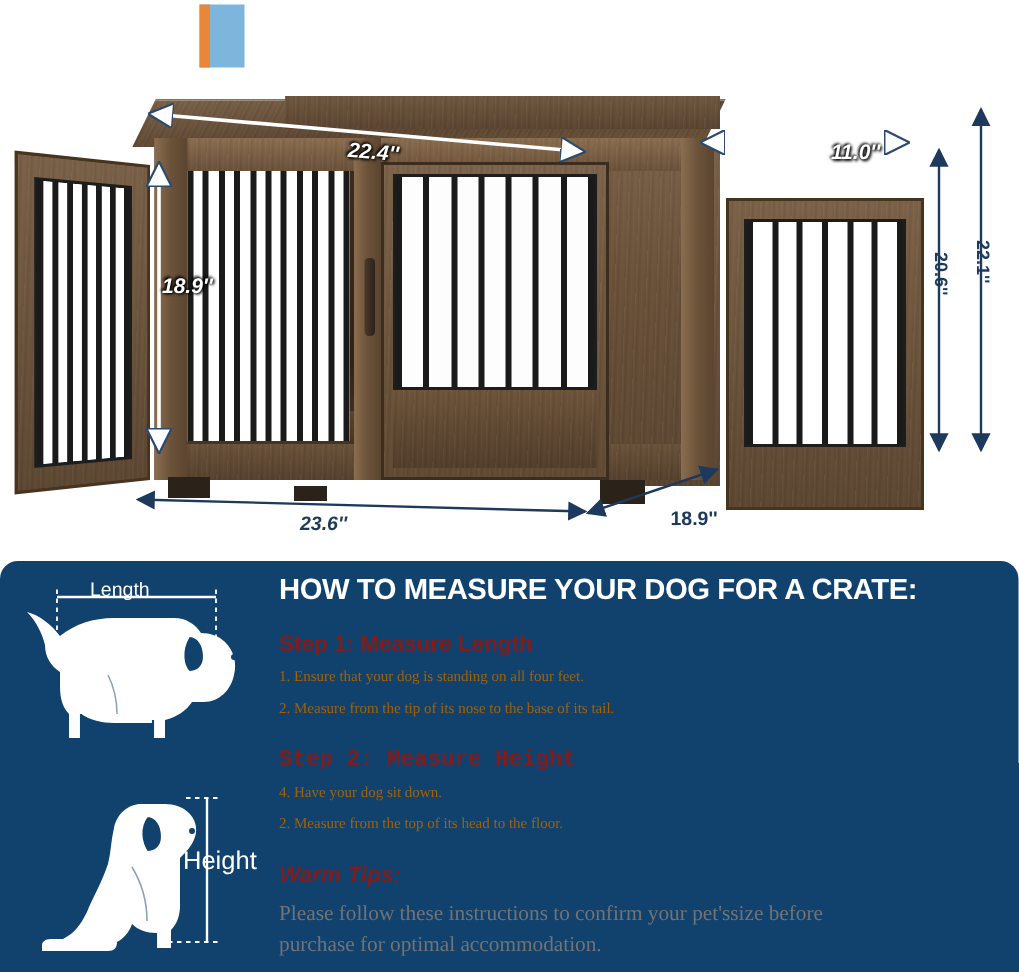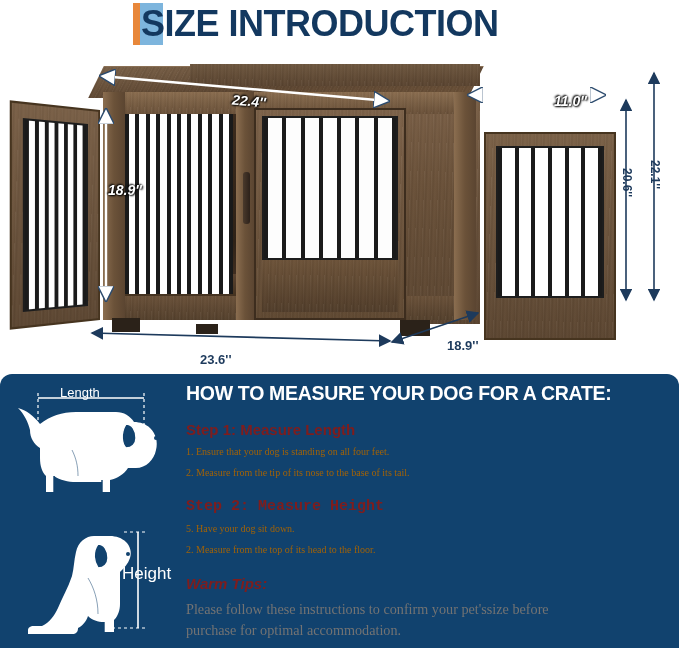--- a/index.html
+++ b/index.html
@@ -231,21 +231,20 @@
     font-family:Liberation Serif, serif;
     white-space:nowrap;
   }
 </style>
 </head>
 <body>
 
 <div class="title-row">
   <div class="title-accent"></div>
   <div class="title-accent-bar"></div>
-  <div class="title-text">SIZE INTRODUCTION</div>
 </div>
 
 <div class="product-area">
 
   <div class="door-left">
       <div class="grain"></div>
     </div>
   <div class="door-left-glass bars" id="barsLeftDoor">
       <i></i>
       <i></i>
@@ -372,21 +371,21 @@
 <div class="dimlabel white" style="left:232px; top:93px; transform:rotate(5deg);">22.4''</div>
 
 <div class="dimlabel white" style="left:508px; top:93px;padding-left:46px;">11.0''</div>
 
 <div class="dimlabel white" style="left:108px; top:182px;">18.9''</div>
 
 <div class="dimlabel vert" style="left:634px; top:168px;">20.6''</div>
 
 <div class="dimlabel vert" style="left:662px; top:160px;">22.1''</div>
 
-<div class="dimlabel navy" style="left:200px; top:352px;">23.6''</div>
+<div class="dimlabel navy" style="left:200px; top:341px;font-style:italic;">23.6''</div>
 
 <div class="dimlabel navy" style="left:447px; top:338px;">18.9''</div>
 
 <div class="blue-panel"></div>
 
 <div class="dogs">
 
   <svg class="dog-svg" style="left:6px; top:6px;" width="170" height="120" viewBox="0 0 170 120">
 
     <line x1="32" y1="18" x2="138" y2="18" stroke="#ffffff" stroke-width="1.6"></line>
@@ -436,18 +435,18 @@
   <div class="measure-word" style="left:122px; top:190px; font-size:17px;">Height</div>
 </div>
 
 <div class="panel-heading">HOW TO MEASURE YOUR DOG FOR A CRATE:</div>
 
 <div class="step-title" style="top:421px;">Step 1: Measure Length</div>
 <div class="step-line" style="top:446px;">1. Ensure that your dog is standing on all four feet.</div>
 <div class="step-line" style="top:467px;text-align:center;">2. Measure from the tip of its nose to the base of its tail.</div>
 
 <div class="step-title" style="top:498px;font-family:Liberation Mono, monospace;">Step 2: Measure Height</div>
-<div class="step-line" style="top:523px;">5. Have your dog sit down.</div>
+<div class="step-line" style="top:523px;">4. Have your dog sit down.</div>
 <div class="step-line" style="top:544px;">2. Measure from the top of its head to the floor.</div>
 
 <div class="step-title" style="top:575px;font-style:italic;">Warm Tips:</div>
 <div class="tip-line" style="top:601px;">Please follow these instructions to confirm your pet'ssize before</div>
 <div class="tip-line" style="top:622px;">purchase for optimal accommodation.</div>
 
 </body></html>

